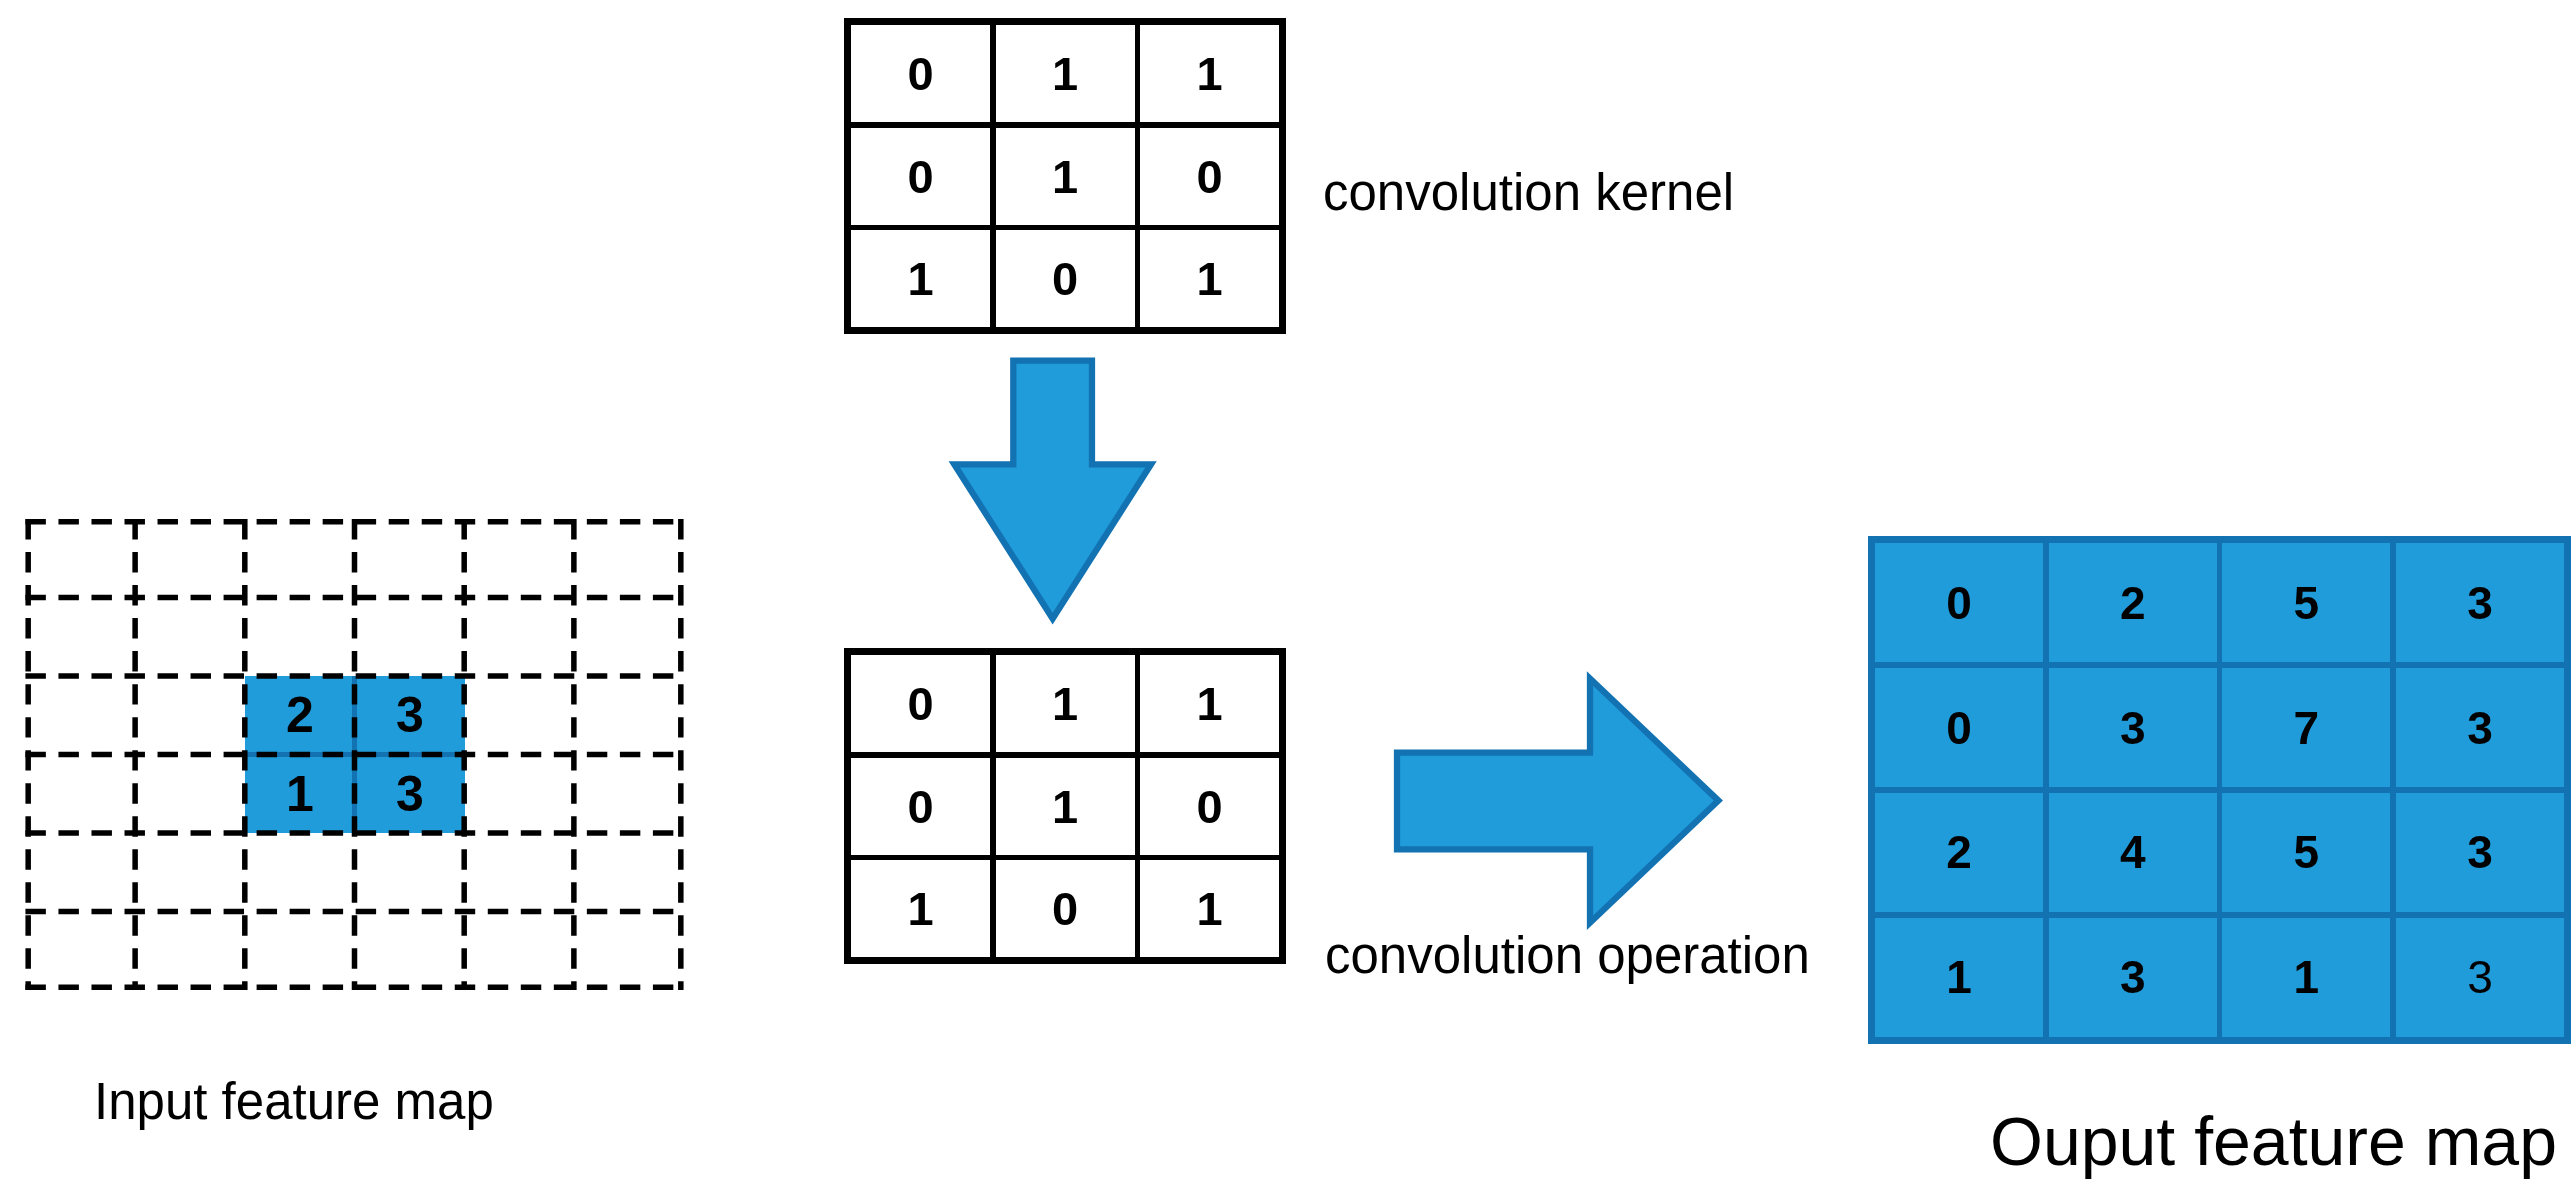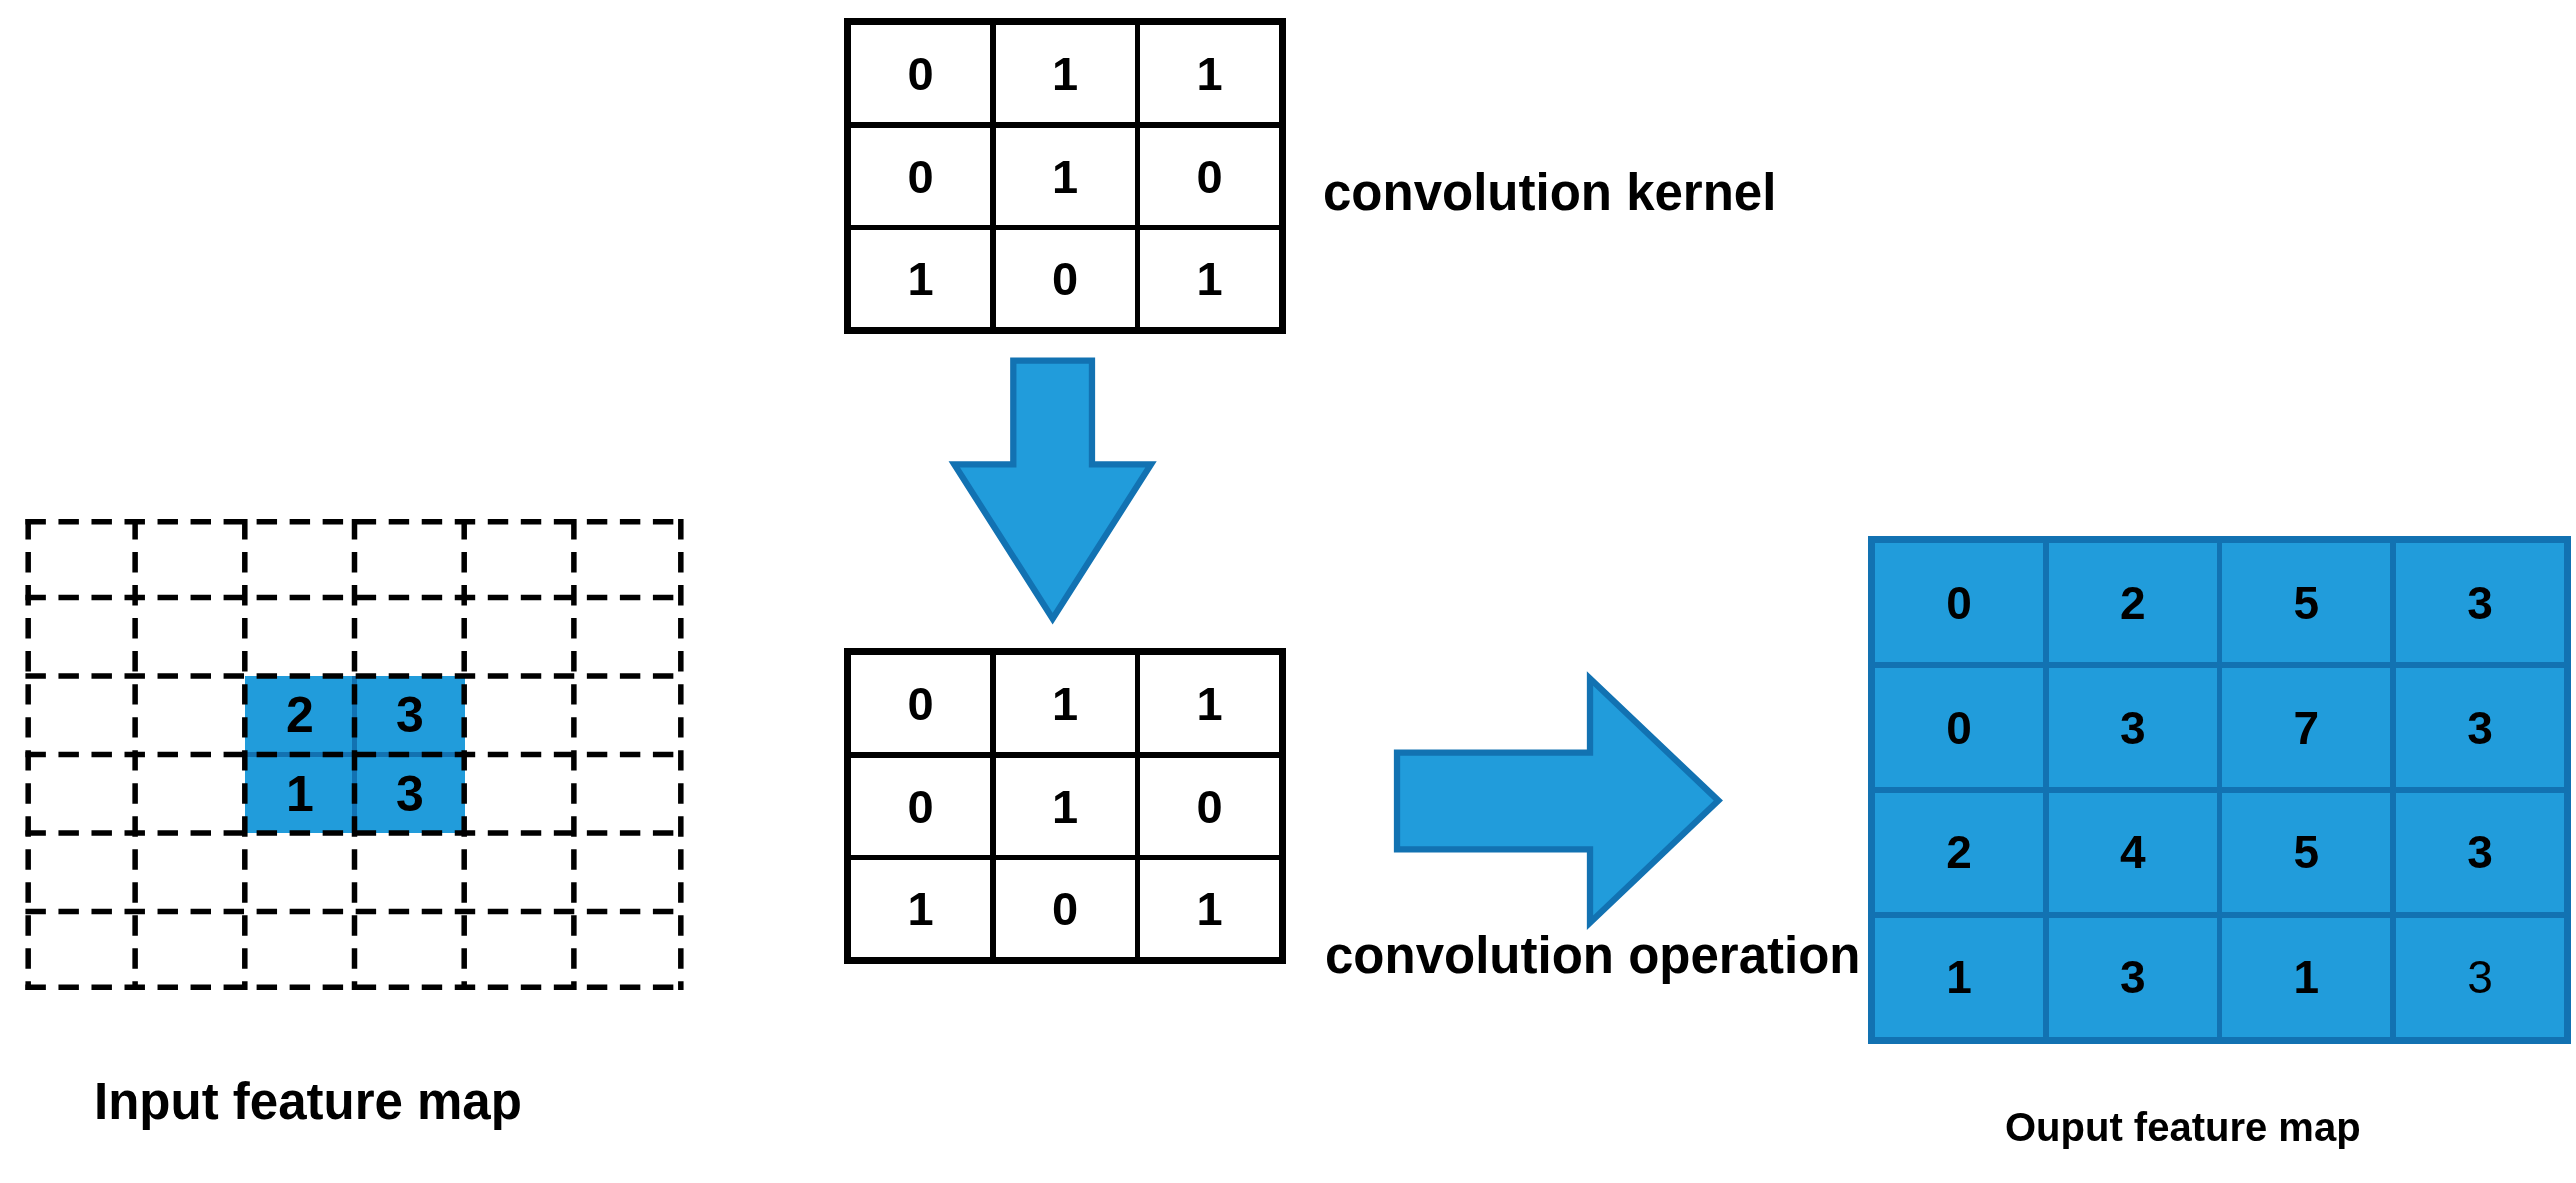--- a/index.html
+++ b/index.html
@@ -1,21 +1,21 @@
 <!DOCTYPE html>
 <html style="--blue: #219CDB; --blue-border: #1272B2;font-size:12.6px"><head>
 <meta charset="utf-8">
 <style>
   html,body{margin:0;padding:0;background:#fff;}
   .stage{
     position:relative;width:2576px;height:1184px;background:#fff;
     font-family:"Liberation Sans",sans-serif;overflow:hidden;color:#000;
   }
   .label{
-    position:absolute;font-weight:bold;font-size:51px;line-height:1;
+    position:absolute;font-weight:normal;font-size:51px;line-height:1;
     color:#000;white-space:nowrap;
   }
   
   .grid3{
     position:absolute;display:grid;
     grid-template-columns:repeat(3,1fr);grid-template-rows:repeat(3,1fr);
     background:#000;border:7px solid #000;gap:5.5px;box-sizing:border-box;
   }
   .grid3 .cell{
     background:#fff;display:flex;align-items:center;justify-content:center;
@@ -123,16 +123,16 @@
       <div class="cell">3</div>
       <div class="cell">2</div>
       <div class="cell">4</div>
       <div class="cell">5</div>
       <div class="cell">3</div>
       <div class="cell">1</div>
       <div class="cell">3</div>
       <div class="cell">1</div>
       <div class="cell regular">3</div>
     </div>
-  <div class="label" style="left:1990px;top:1107px;font-size:40px;margin-left:15px;">Ouput feature map</div>
+  <div class="label" style="left:1990px;top:1107px;font-size:68px;">Ouput feature map</div>
 
 </div>
 
 
 </body></html>

